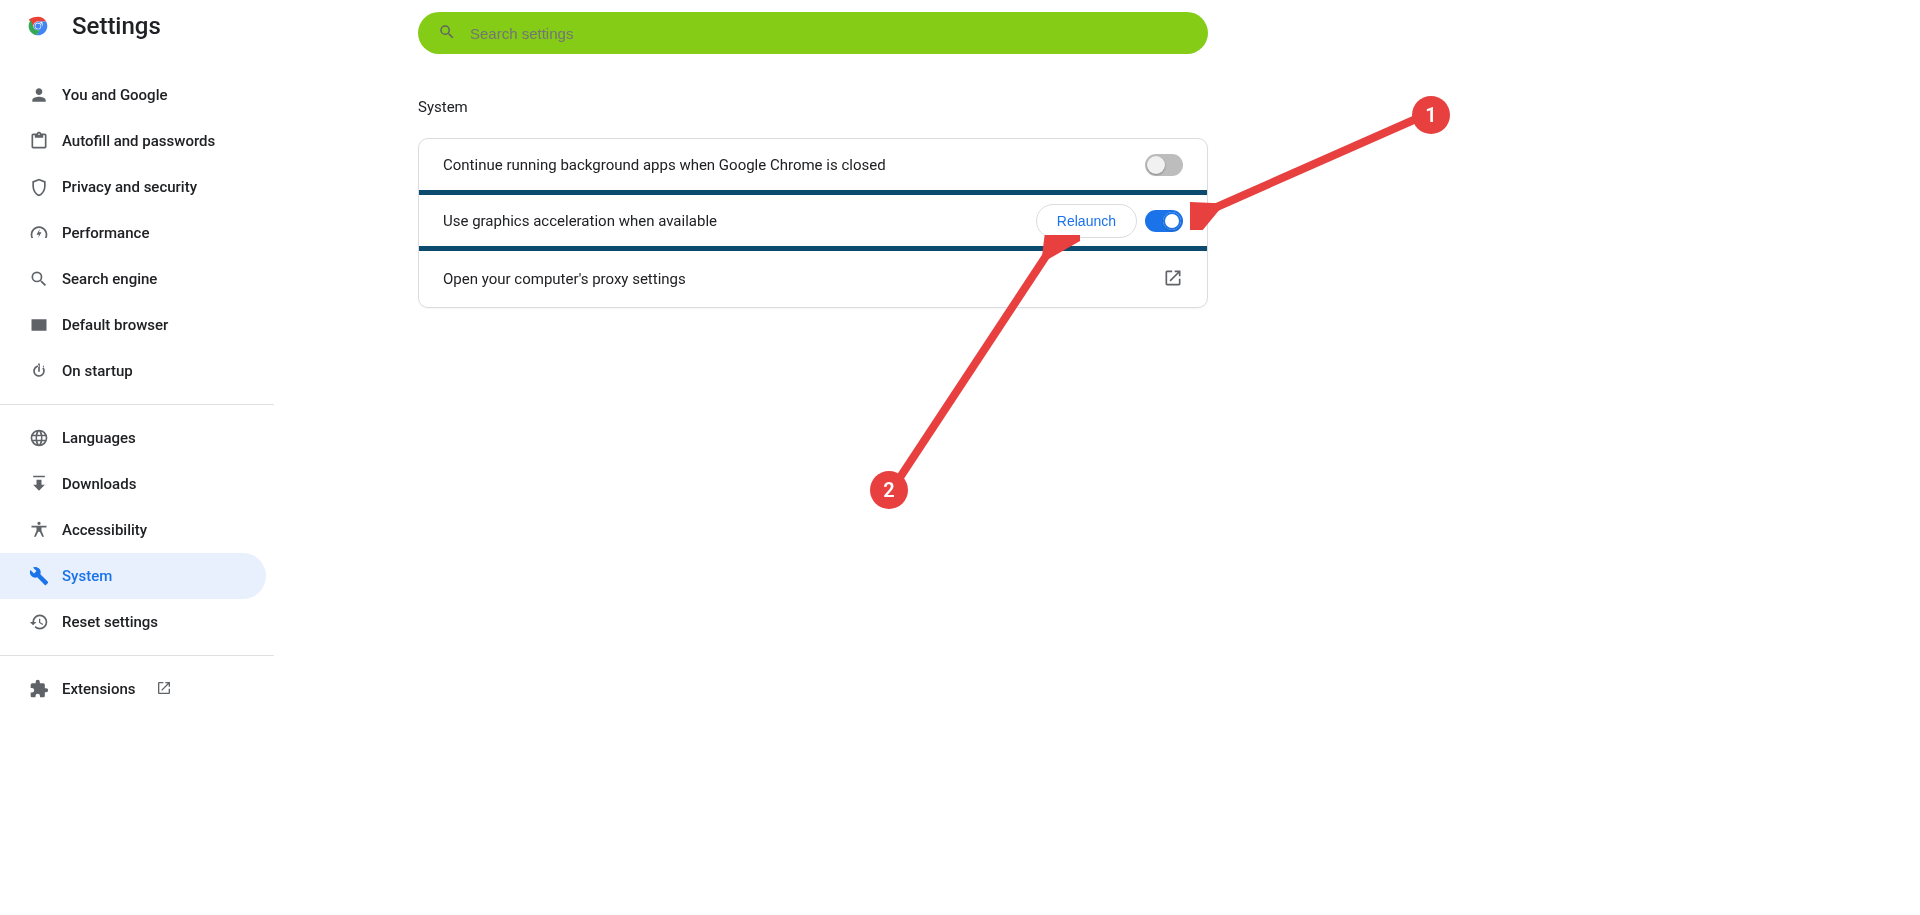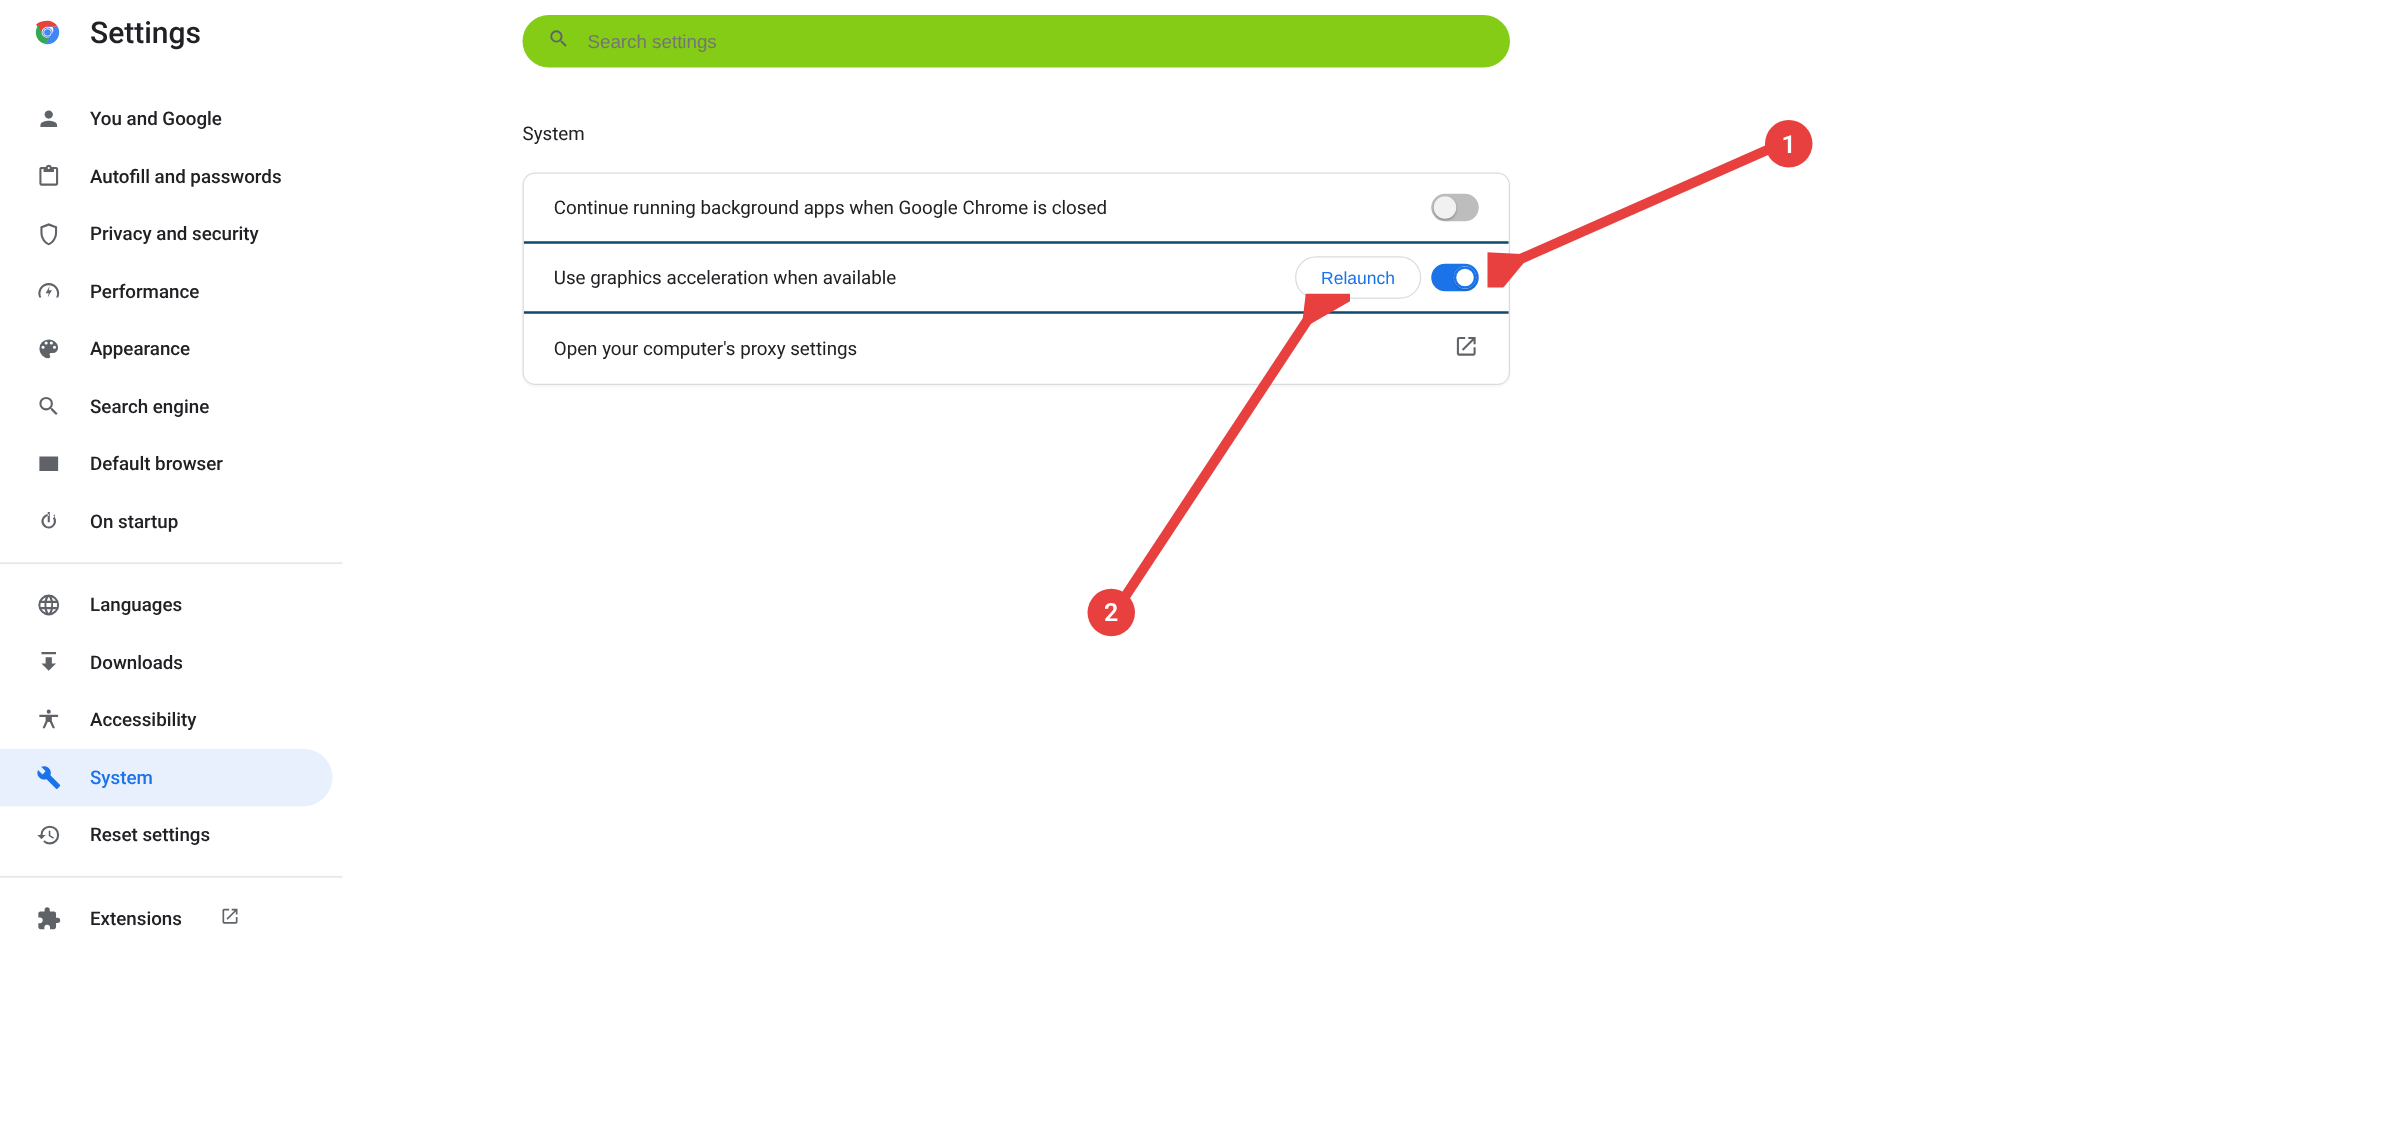--- a/index.html
+++ b/index.html
@@ -38,21 +38,21 @@
     height: 843px;
     overflow-y: auto;
     padding-right: 8px;
   }
   .sidebar::-webkit-scrollbar { width: 10px; }
   .sidebar::-webkit-scrollbar-thumb { background: #bdbdbd; border-radius: 5px; }
   .sidebar::-webkit-scrollbar-track { background: #f1f1f1; }
   .nav-item {
     display: flex;
     align-items: center;
-    gap: 22px;
+    gap: 12px;
     height: 46px;
     padding-left: 28px;
     cursor: pointer;
     border-radius: 0 23px 23px 0;
     margin-right: 8px;
   }
   .nav-item.selected {
     background: #e8f0fe;
     color: #1a73e8;
   }
@@ -121,21 +121,21 @@
     border-radius: 10px;
     overflow: hidden;
     box-shadow: 0 1px 2px rgba(0,0,0,0.04);
   }
   .row {
     display: flex;
     align-items: center;
     justify-content: space-between;
     padding: 0 24px;
     height: 56px;
-    border-bottom: 2px solid #0c4a6e;
+    border-bottom: 5px solid #0c4a6e;
   }
   .row:last-child { border-bottom: none; }
   .row-label { font-size: 15px; color: #202124; }
   .row-controls { display: flex; align-items: center; gap: 8px; }
 
   .relaunch-btn {
     border: 1px solid #dadce0;
     background: #fff;
     color: #1a73e8;
     font-size: 14px;
@@ -245,28 +245,20 @@
       </span>
     <span class="nav-label">Privacy and security</span>
   </div>
   <div class="nav-item">
     <span class="nav-icon">
         <svg viewBox="0 0 24 24">
           <path d="M12 4a10 10 0 00-9.17 14H5a8 8 0 1114 0h2.17A10 10 0 0012 4zm1 3l-4 7h3l-1 4 4-7h-3l1-4z"></path>
         </svg>
       </span>
     <span class="nav-label">Performance</span>
-  </div>
-  <div class="nav-item">
-    <span class="nav-icon">
-        <svg viewBox="0 0 24 24">
-          <path d="M12 3a9 9 0 000 18c.83 0 1.5-.67 1.5-1.5 0-.39-.15-.74-.39-1.01-.23-.26-.38-.61-.38-.99 0-.83.67-1.5 1.5-1.5H16a5 5 0 005-5c0-4.42-4.03-8-9-8zM6.5 12a1.5 1.5 0 110-3 1.5 1.5 0 010 3zm3-4a1.5 1.5 0 110-3 1.5 1.5 0 010 3zm5 0a1.5 1.5 0 110-3 1.5 1.5 0 010 3zm3 4a1.5 1.5 0 110-3 1.5 1.5 0 010 3z"></path>
-        </svg>
-      </span>
-    <span class="nav-label">Appearance</span>
   </div>
   <div class="nav-item">
     <span class="nav-icon">
         <svg viewBox="0 0 24 24">
           <path d="M15.5 14h-.79l-.28-.27A6.47 6.47 0 0016 9.5 6.5 6.5 0 109.5 16a6.47 6.47 0 004.23-1.57l.27.28v.79l5 4.99L20.49 19l-4.99-5zM9.5 14A4.5 4.5 0 1114 9.5 4.5 4.5 0 019.5 14z"></path>
         </svg>
       </span>
     <span class="nav-label">Search engine</span>
   </div>
   <div class="nav-item">

